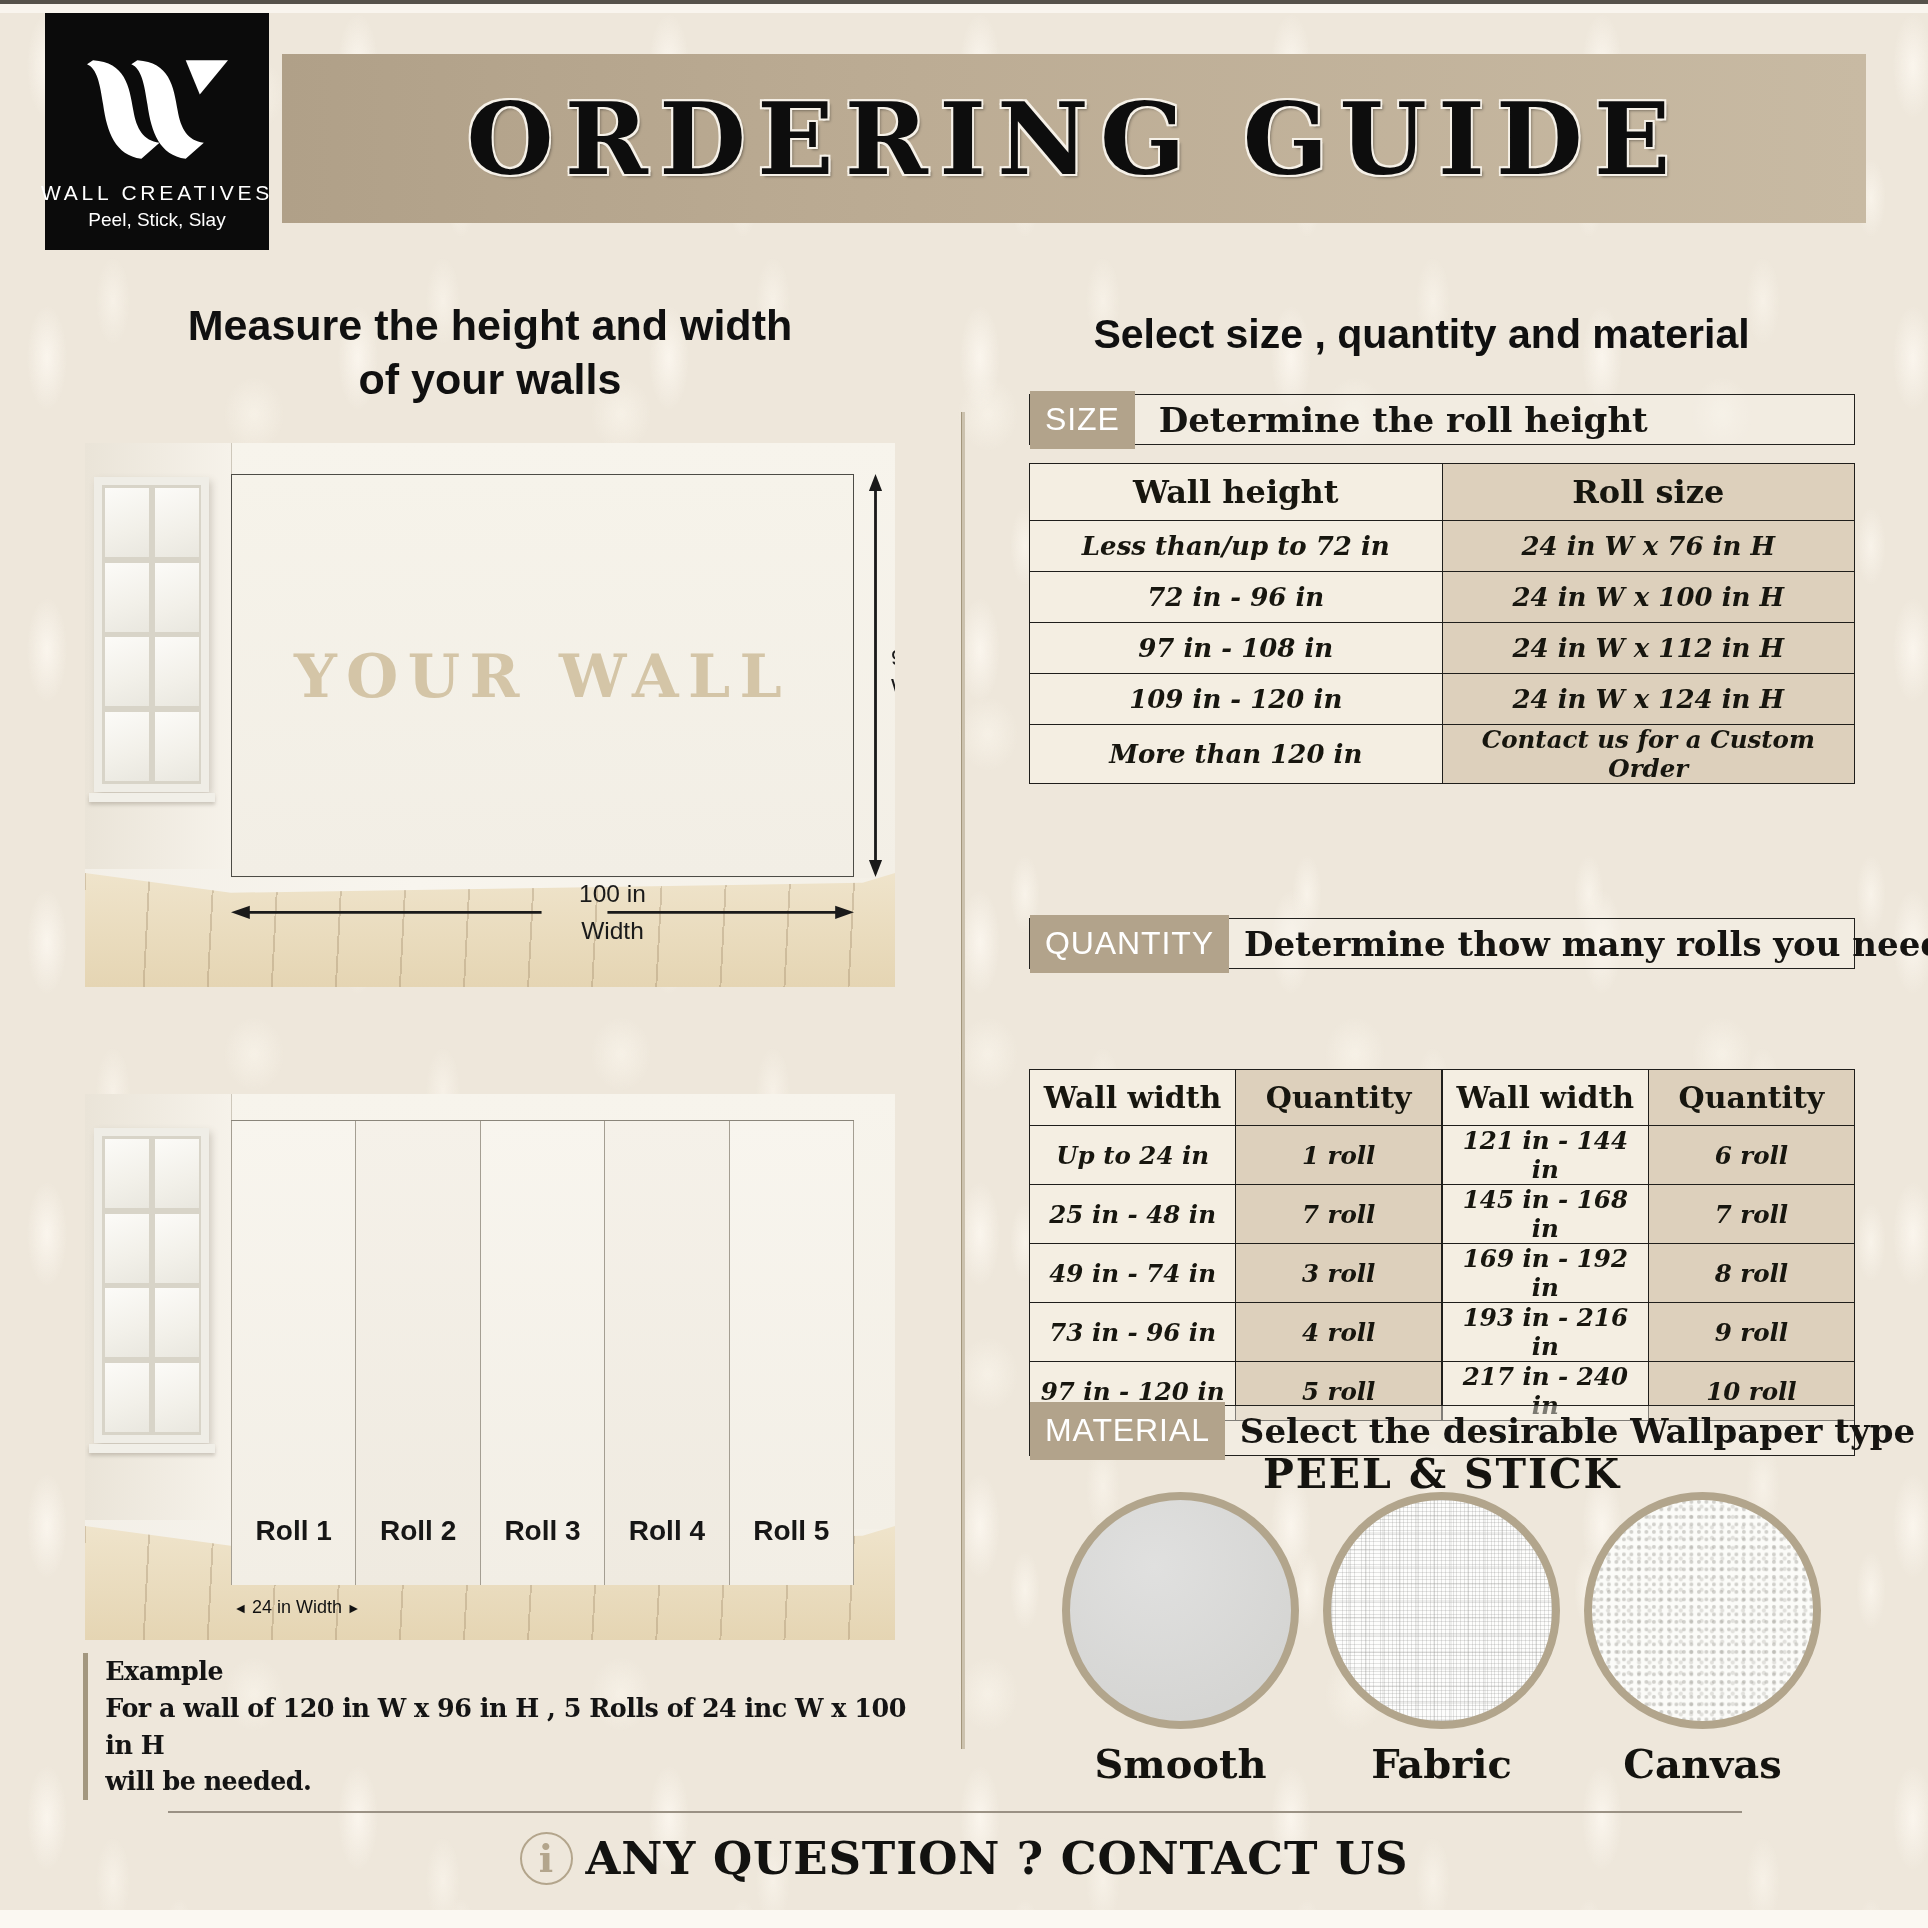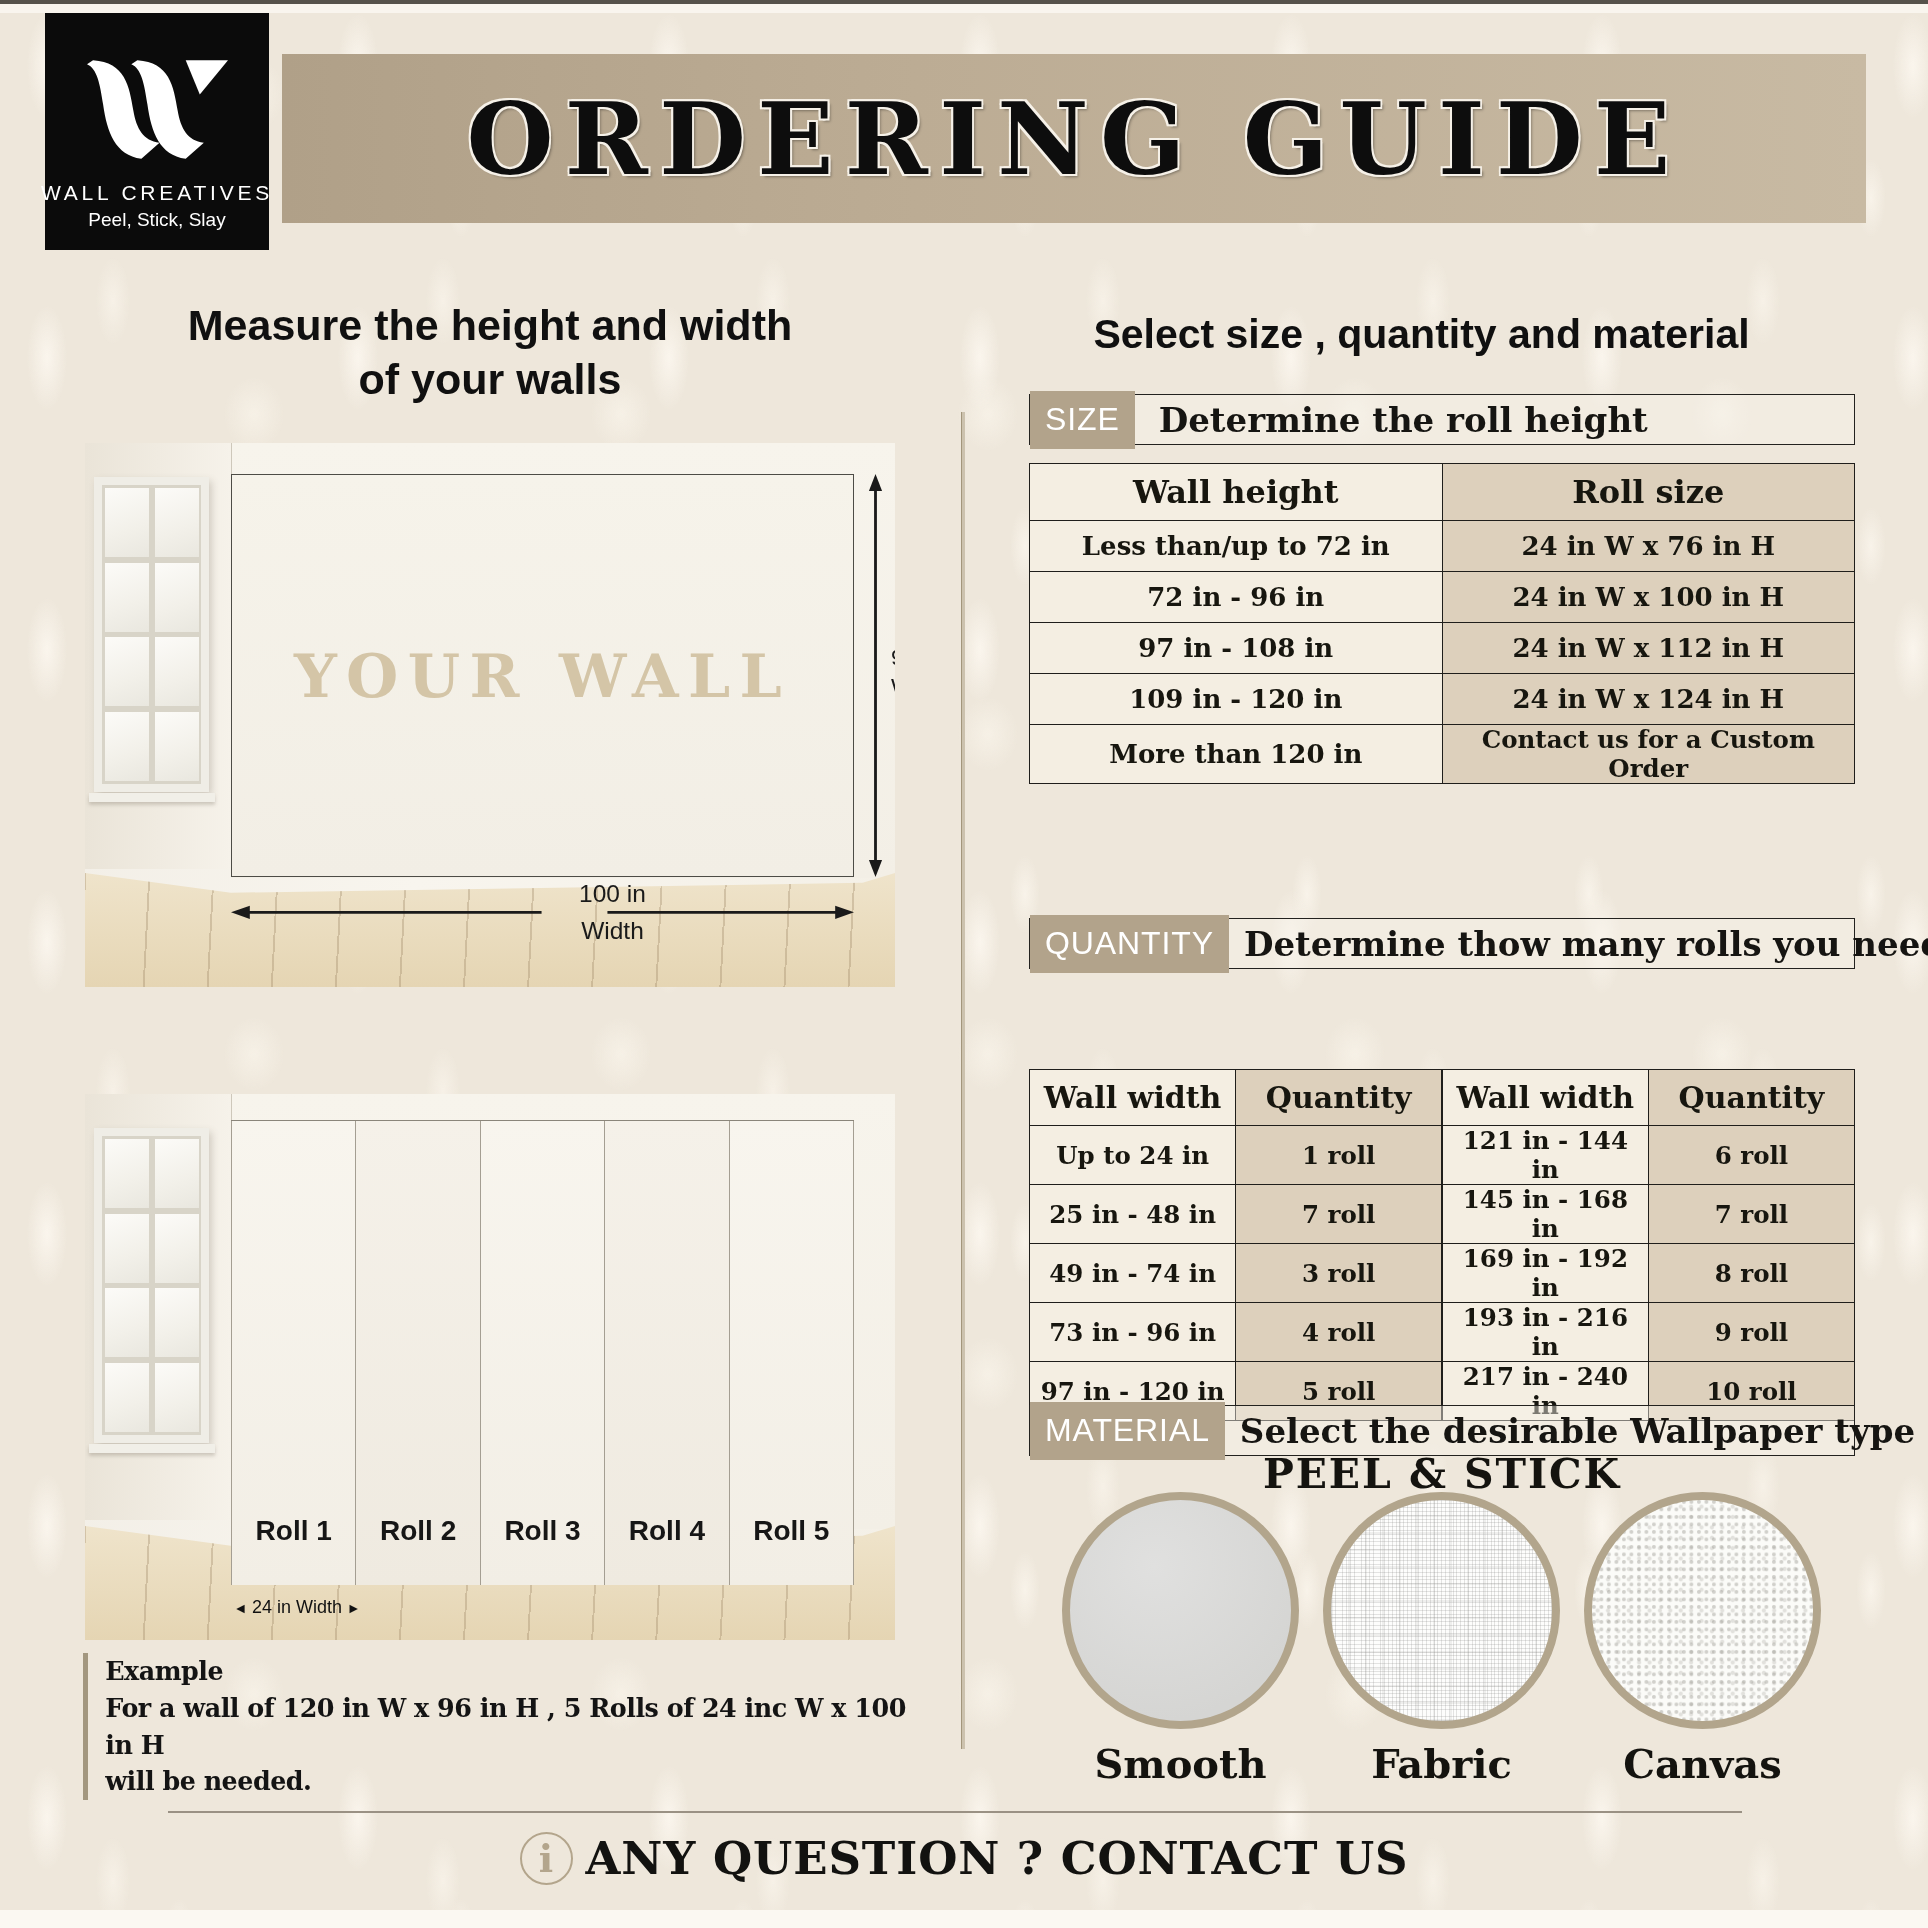--- a/index.html
+++ b/index.html
@@ -107,21 +107,21 @@
   .sec-badge{position:relative;top:0;height:58px;margin:-3.8px 0;display:flex;align-items:center;
     padding:0 15px;background:#b2a38b;color:#fff;font-size:32px;letter-spacing:0.9px;white-space:nowrap;}
   .sec-title{font-family:"DejaVu Serif",serif;font-weight:bold;font-size:34px;
     margin-left:15px;white-space:nowrap;color:#161512;}
 
   
   table.tbl{position:absolute;left:1029px;width:826px;border-collapse:collapse;table-layout:fixed;}
   .tbl th,.tbl td{border:1.9px solid #1f1e1b;text-align:center;vertical-align:middle;
     font-family:"DejaVu Serif",serif;font-weight:bold;color:#17160f;padding:0 3.8px;}
   .tbl th{font-size:32px;height:56px;}
-  .tbl td{font-size:26px;height:50px;}
+  .tbl td{font-size:26px;height:50px;font-style:italic;}
   .size-tbl th:nth-child(1),.size-tbl td:nth-child(1){background:#f4eee2;}
   .size-tbl th:nth-child(2),.size-tbl td:nth-child(2){background:#ddd0bc;}
   .size-tbl tr:last-child td:last-child{font-size:24.5px;}
   .qty-tbl th{font-size:30px;height:55px;}
   .qty-tbl td{font-size:24.5px;height:51px;}
   .qty-tbl th:nth-child(odd),.qty-tbl td:nth-child(odd){background:#f4eee2;}
   .qty-tbl th:nth-child(even),.qty-tbl td:nth-child(even){background:#ddd0bc;}
   .qty-tbl th:nth-child(2),.qty-tbl td:nth-child(2){border-right-width:2.8px;}
 
   

